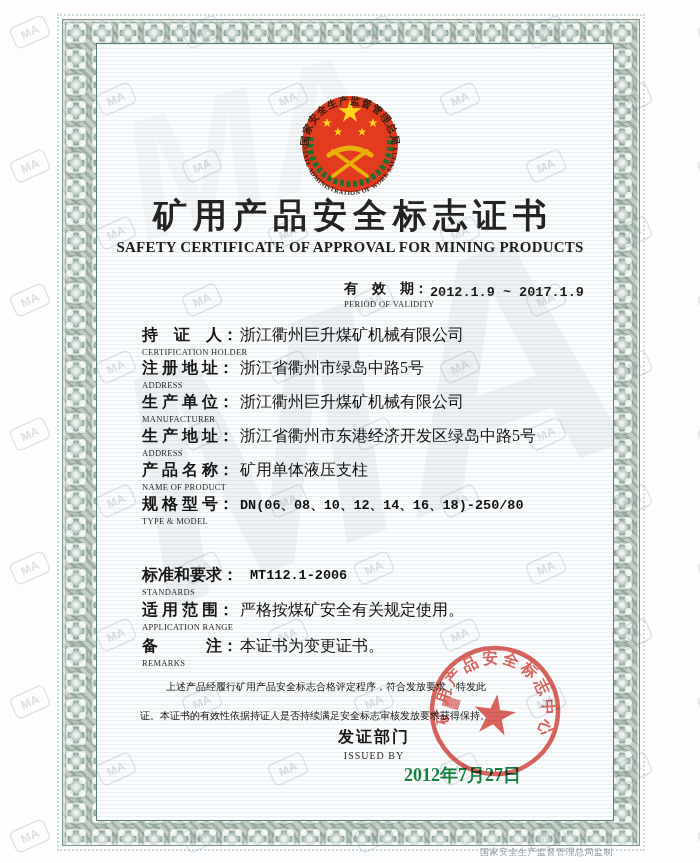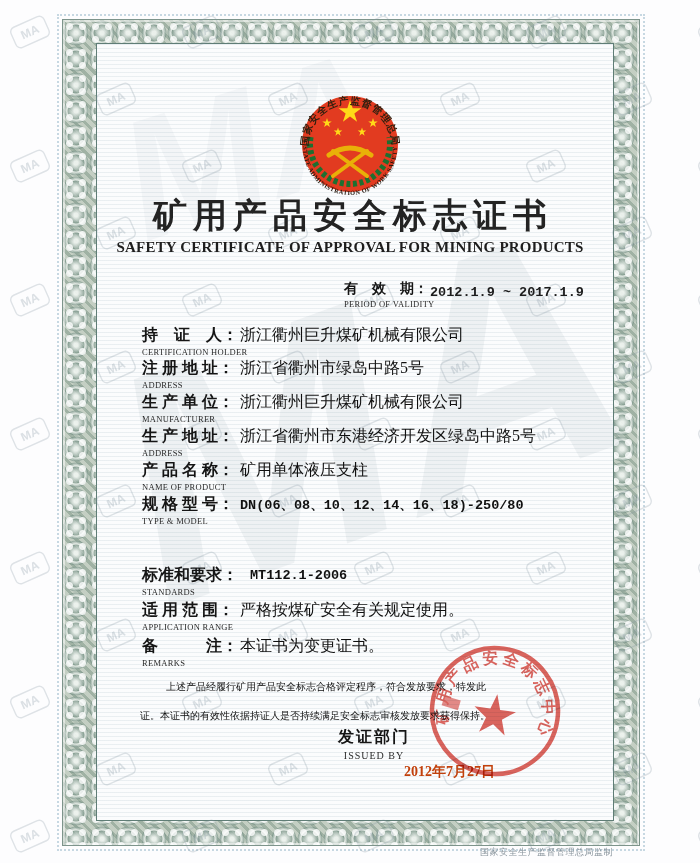--- a/index.html
+++ b/index.html
@@ -70,21 +70,21 @@
   .validity .zh-label{font-size:14px;}
   .validity .val{position:absolute;left:86px;top:5px;white-space:nowrap;}
   .statement{position:absolute;left:140px;top:676px;width:448px;z-index:2;
     font-size:10px;line-height:21px;color:#101010;}
   .statement .l1{text-indent:26px;white-space:nowrap;}
   .statement .l2{white-space:nowrap;margin-top:8px;}
   .issued{position:absolute;left:318px;top:727px;width:112px;text-align:center;z-index:2;}
   .issued .zh-label{font-size:16px;letter-spacing:2px;}
   .issued .en-label{font-size:10px;letter-spacing:1px;margin-top:2px;}
   .issue-date{position:absolute;left:404px;top:763px;z-index:2;
-    font-size:14px;font-weight:bold;white-space:nowrap;color:#c2410c;}
+    font-size:18px;font-weight:bold;white-space:nowrap;color:#15803d;}
   .stamp{
     position:absolute;left:420px;top:636px;z-index:3;
     mix-blend-mode:multiply;opacity:.88;transform:rotate(8deg);
   }
   .footer-note{
     position:absolute;left:480px;top:846px;z-index:2;
     font-size:9px;letter-spacing:.5px;color:#76838c;opacity:.85;
     filter:blur(.3px);white-space:nowrap;
   }
 </style>

